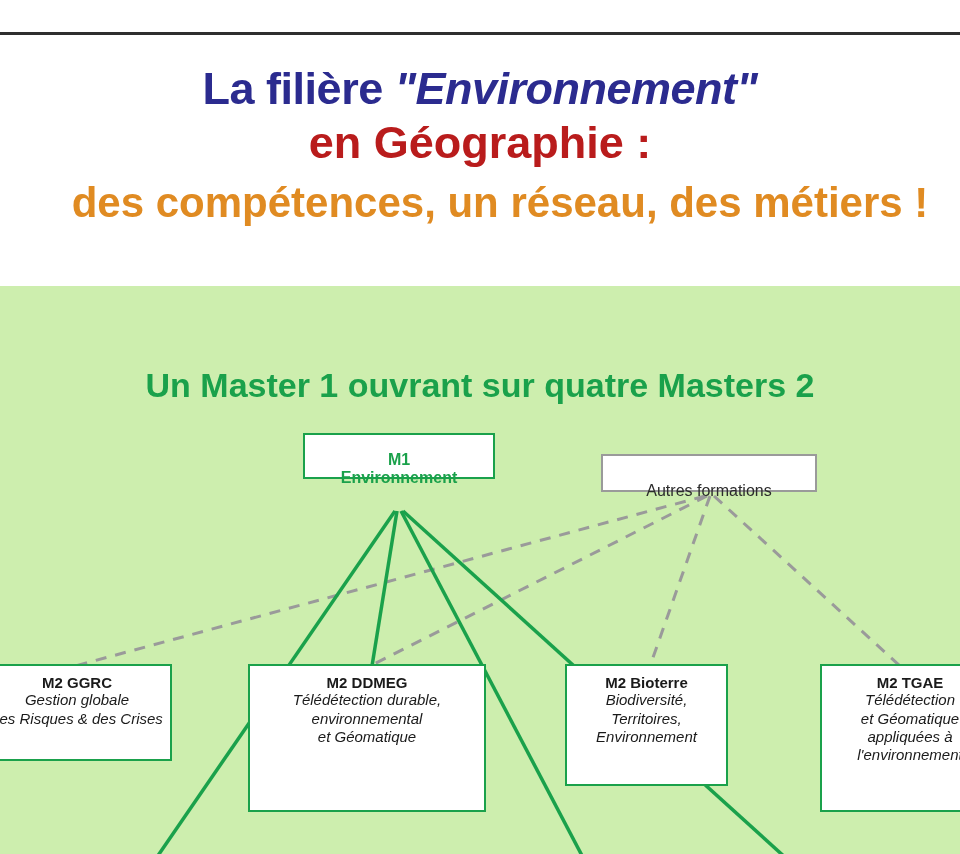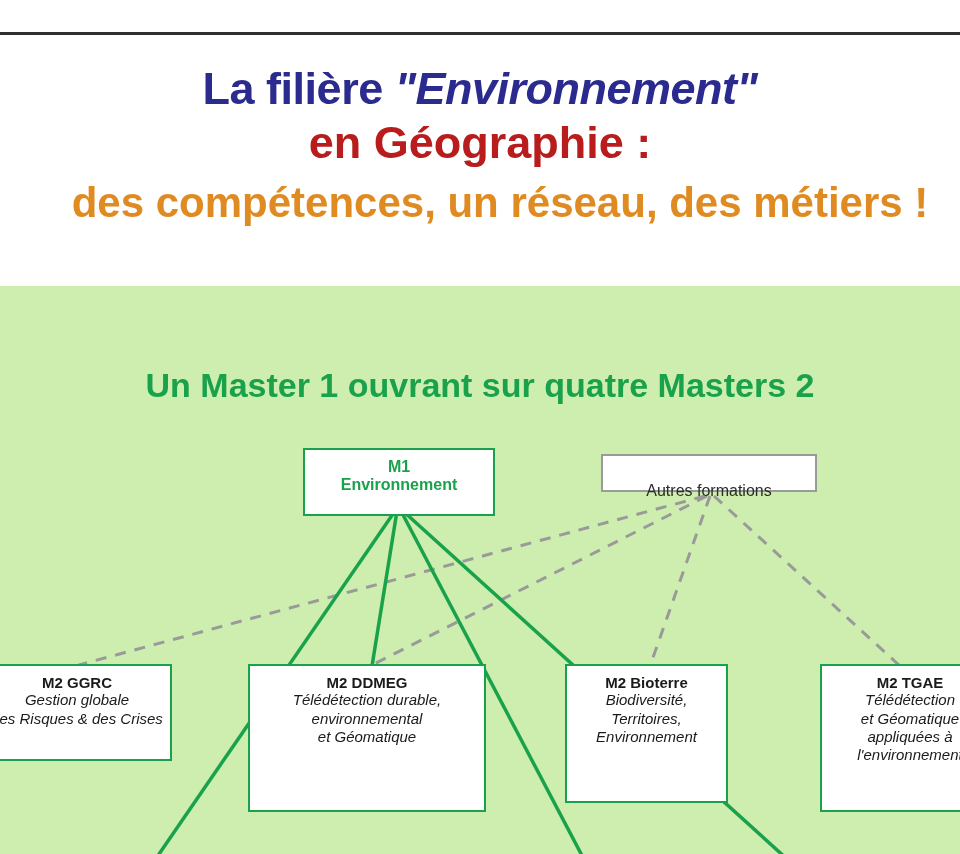--- a/index.html
+++ b/index.html
@@ -123,24 +123,24 @@
   }
   .node-grey-label {
     font-size: 16px;
     color: #2b2b2b;
     line-height: 1.2;
   }
 
   
   #node-m1 {
     left: 303px;
-    top: 154px;
+    top: 139px;
     width: 192px;
-    height: 68px;
-    padding-top: 8px;
+    height: 46px;
+    padding-top: 16px;
   }
   #node-m1 .node-title {
     font-size: 16px;
     color: #1aa14b;
   }
   #node-autres {
     left: 601px;
     top: 160px;
     width: 216px;
     height: 38px;
@@ -157,21 +157,21 @@
     left: 248px;
     top: 370px;
     width: 238px;
     height: 148px;
     padding-top: 8px;
   }
   #node-bioterre {
     left: 565px;
     top: 370px;
     width: 163px;
-    height: 139px;
+    height: 122px;
     padding-top: 8px;
   }
   #node-tgae {
     left: 820px;
     top: 370px;
     width: 180px;
     height: 148px;
     padding-top: 8px;
   }
 </style>

